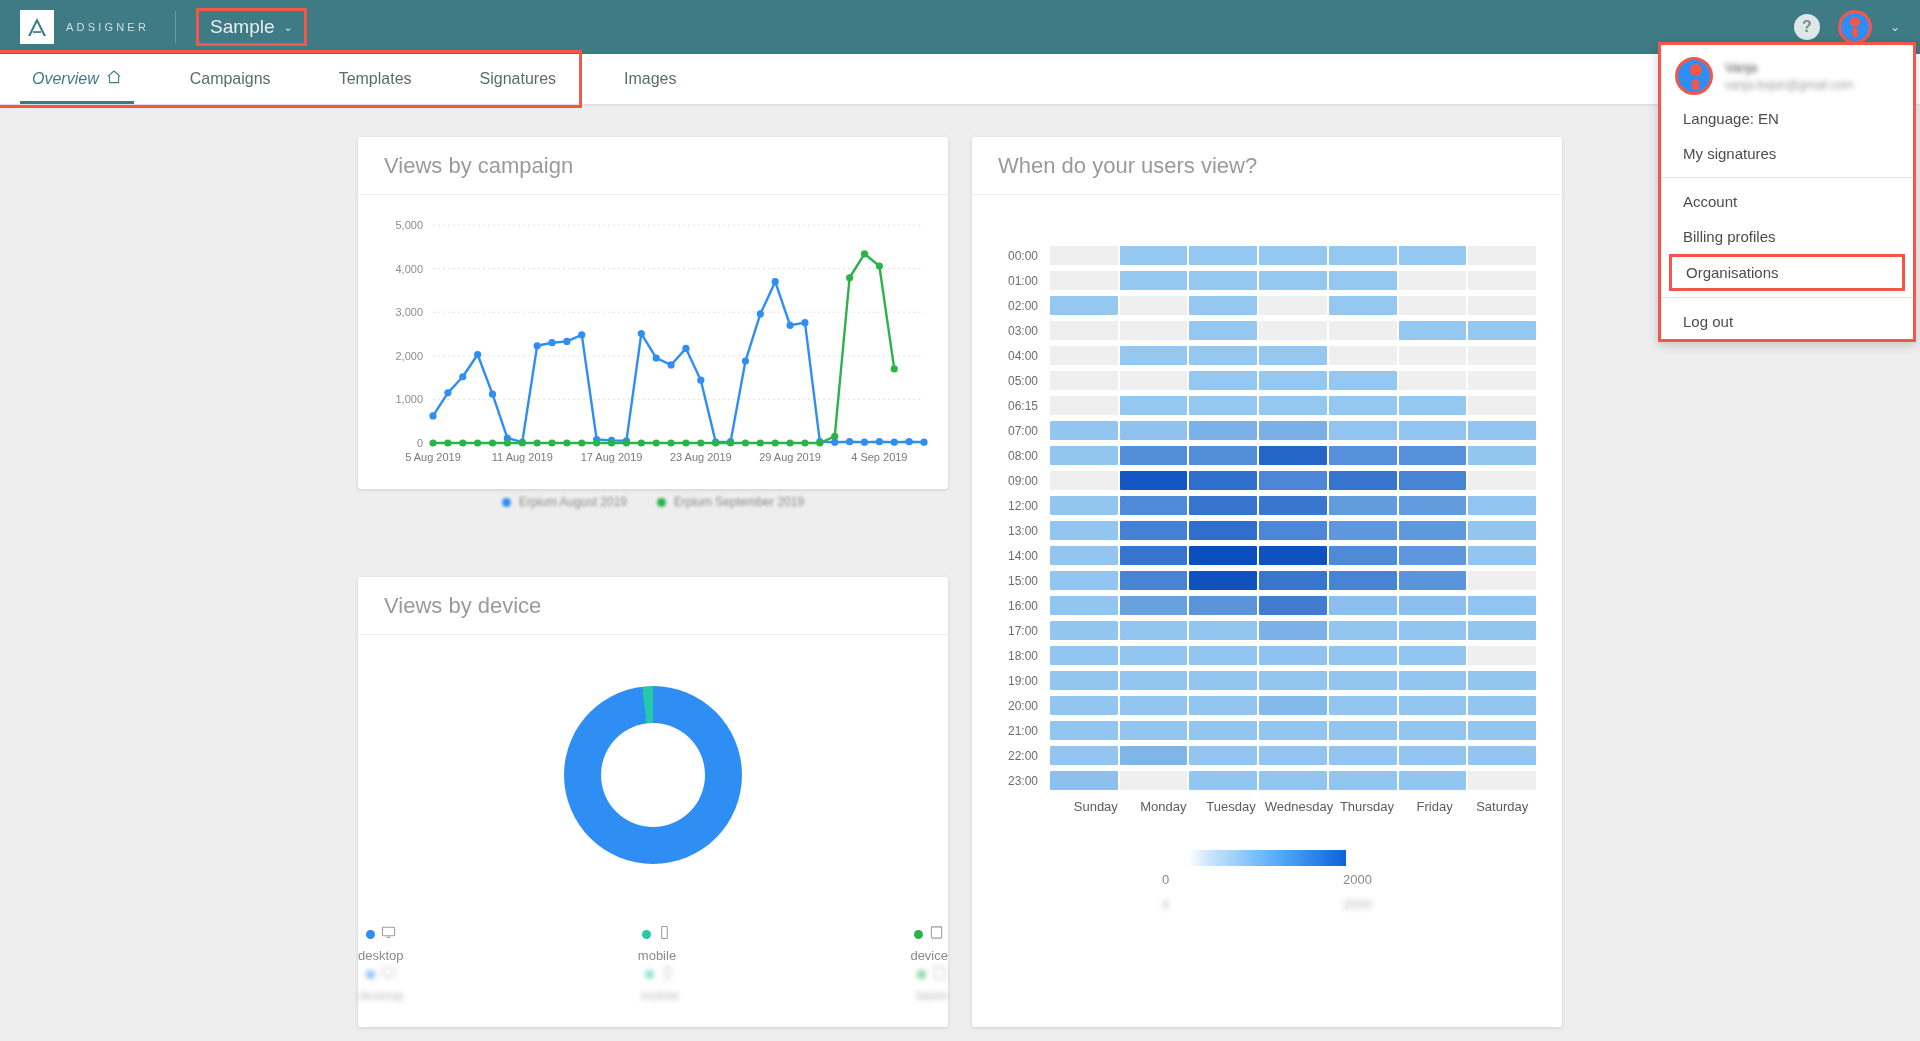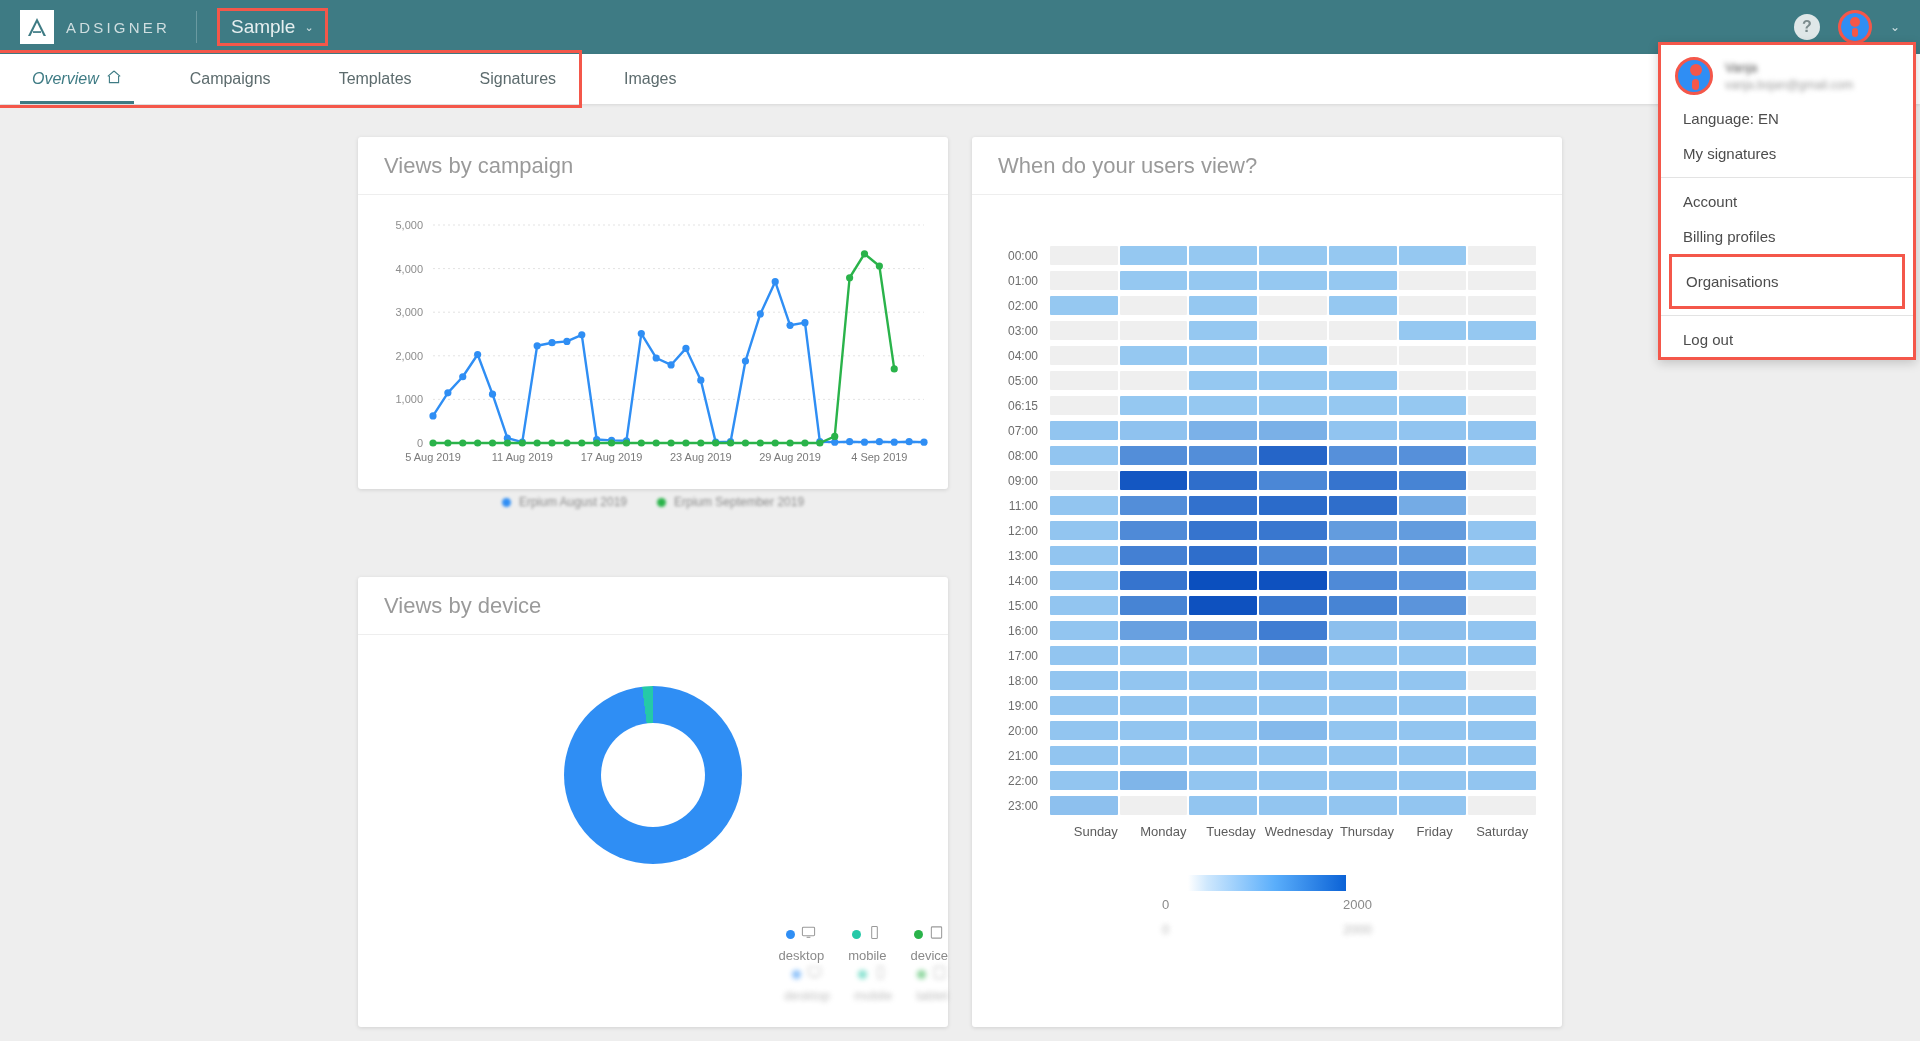--- a/index.html
+++ b/index.html
@@ -15,21 +15,21 @@
     position: absolute; left: 0; top: 0; width: 1920px; height: 54px;
     background: #3e7b84;
     display: flex; align-items: center;
   }
   .logo-wrap { display: flex; align-items: center; margin-left: 20px; }
   .logo-mark {
     width: 34px; height: 34px; background: #ffffff;
     display: flex; align-items: center; justify-content: center;
   }
   .logo-text {
-    color: #cfdee0; font-size: 15px; letter-spacing: 3.2px;
+    color: #cfdee0; font-size: 11px; letter-spacing: 3.2px;
     margin-left: 12px; font-weight: 400;
   }
   .topbar-sep {
     width: 1px; height: 32px; background: #6a9aa1; margin: 0 20px 0 26px;
   }
   .org-select {
     display: flex; align-items: center; gap: 9px;
     color: #e6eff0; font-size: 19px; padding: 5px 11px;
     border: 3px solid #f4574a; cursor: pointer;
   }
@@ -108,21 +108,21 @@
   .um-avatar-inner::after {
     content: ""; position: absolute; left: 14px; top: 19px;
     width: 7px; height: 11px; border-radius: 4px; background: #f4574a;
   }
   .um-name { font-size: 13px; color: #4a4a4a; filter: blur(2.6px); }
   .um-email { font-size: 12px; color: #9a9a9a; filter: blur(2.6px); margin-top: 3px; }
   .um-item {
     padding: 9px 22px; font-size: 15px; color: #4c4c4c; cursor: pointer;
   }
   .um-item.boxed {
-    border: 3px solid #f4574a; margin: 0 8px; padding: 16px 14px;
+    border: 3px solid #f4574a; margin: 0 8px; padding: 7px 14px;
   }
   .um-div { height: 1px; background: #e3e3e3; margin: 6px 0; }
 
   
   .card {
     position: absolute; background: #ffffff; border-radius: 3px;
     box-shadow: 0 1px 4px rgba(0,0,0,0.12);
   }
   .card-head {
     height: 58px; display: flex; align-items: center;
@@ -149,21 +149,21 @@
   .donut {
     width: 178px; height: 178px; border-radius: 50%;
     background: conic-gradient(#2f8ef4 0deg 353deg, #25c9a8 353deg 360deg);
     position: relative;
   }
   .donut-hole {
     position: absolute; left: 50%; top: 50%; transform: translate(-50%,-50%);
     width: 104px; height: 104px; border-radius: 50%; background: #ffffff;
   }
   .device-legend {
-    display: flex; justify-content: flex-end; gap: 24px; margin-top: 10px;
+    display: flex; justify-content: space-between; gap: 18px; margin-top: 10px;
   }
   .device-item { display: flex; flex-direction: column; align-items: center; gap: 4px; }
   .device-row { display: flex; align-items: center; gap: 6px; }
   .device-dot { width: 9px; height: 9px; border-radius: 50%; }
   .device-label { font-size: 13px; color: #8a8a8a; }
   .device-legend.ghost { margin-top: 2px; filter: blur(2.4px); opacity: .55; }
 
   
   .hm-grid { position: relative; padding: 48px 26px 0 26px; }
   .hm-row { display: flex; align-items: center; height: 25px; }
@@ -556,32 +556,20 @@
             <div class="hm-cell" style="background: rgb(239, 239, 239);"></div>
             <div class="hm-cell" style="background: rgb(20, 87, 194);"></div>
             <div class="hm-cell" style="background: rgb(47, 110, 203);"></div>
             <div class="hm-cell" style="background: rgb(75, 135, 214);"></div>
             <div class="hm-cell" style="background: rgb(54, 116, 206);"></div>
             <div class="hm-cell" style="background: rgb(71, 132, 212);"></div>
             <div class="hm-cell" style="background: rgb(239, 239, 239);"></div>
           </div>
         </div>
         <div class="hm-row">
-          <div class="hm-rowlabel">11:00</div>
-          <div class="hm-cells">
-            <div class="hm-cell" style="background: rgb(146, 197, 240);"></div>
-            <div class="hm-cell" style="background: rgb(83, 142, 217);"></div>
-            <div class="hm-cell" style="background: rgb(50, 113, 205);"></div>
-            <div class="hm-cell" style="background: rgb(43, 107, 202);"></div>
-            <div class="hm-cell" style="background: rgb(47, 110, 203);"></div>
-            <div class="hm-cell" style="background: rgb(116, 171, 229);"></div>
-            <div class="hm-cell" style="background: rgb(239, 239, 239);"></div>
-          </div>
-        </div>
-        <div class="hm-row">
           <div class="hm-rowlabel">12:00</div>
           <div class="hm-cells">
             <div class="hm-cell" style="background: rgb(146, 197, 240);"></div>
             <div class="hm-cell" style="background: rgb(79, 138, 215);"></div>
             <div class="hm-cell" style="background: rgb(54, 116, 206);"></div>
             <div class="hm-cell" style="background: rgb(57, 119, 207);"></div>
             <div class="hm-cell" style="background: rgb(99, 156, 222);"></div>
             <div class="hm-cell" style="background: rgb(99, 156, 222);"></div>
             <div class="hm-cell" style="background: rgb(145, 196, 240);"></div>
           </div>

